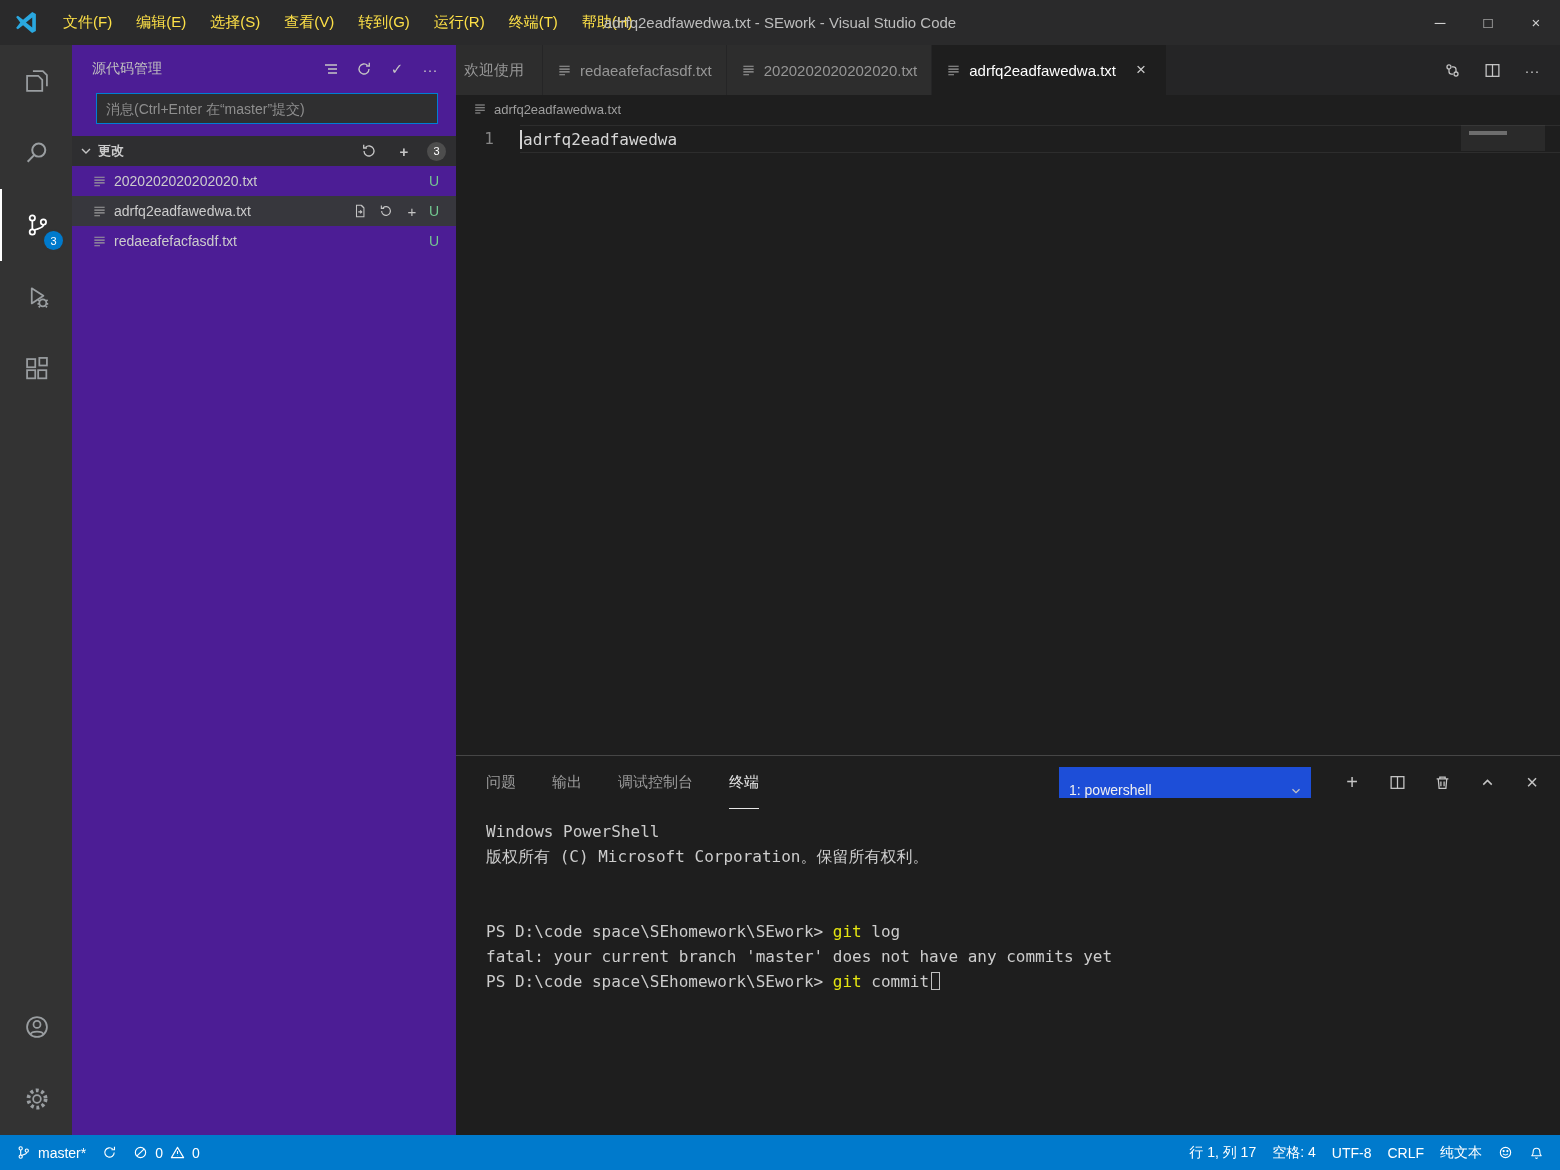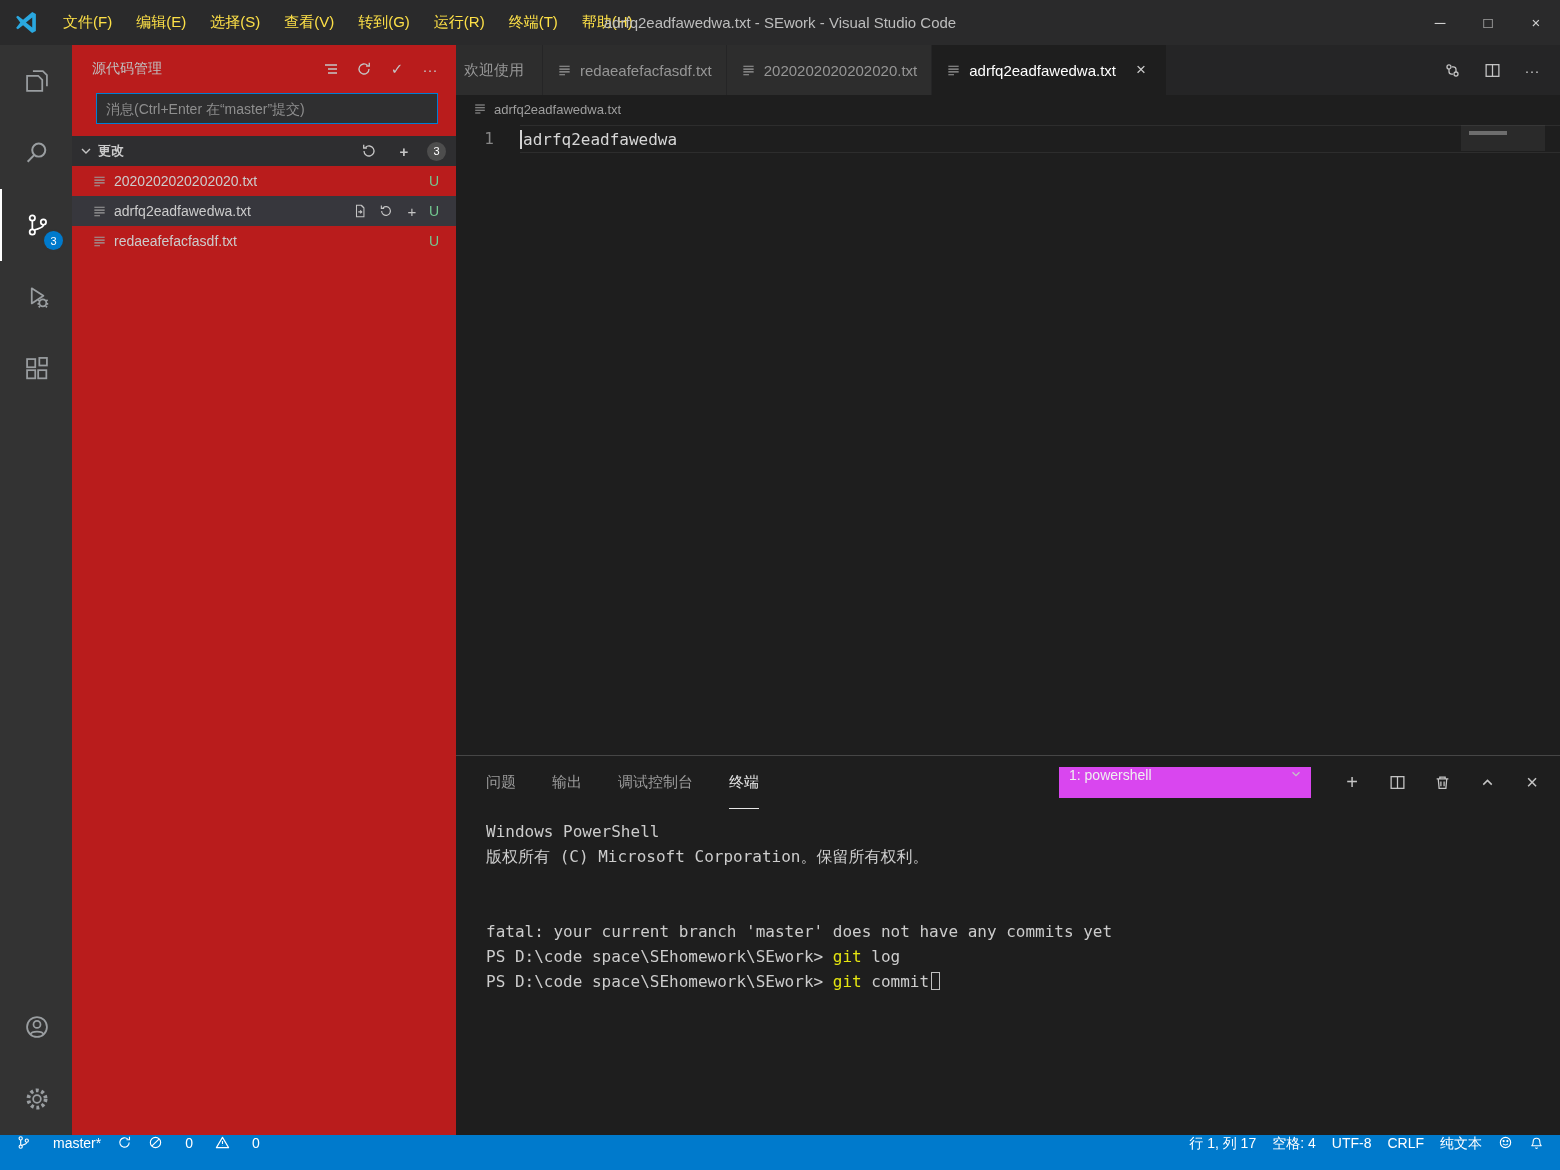--- a/index.html
+++ b/index.html
@@ -25,21 +25,21 @@
 
   
   .activitybar { width:72px; flex:0 0 auto; background:#333333; display:flex; flex-direction:column; }
   .ab-item { height:72px; display:flex; align-items:center; justify-content:center; color:#9a9ea1; position:relative; border-left:2px solid transparent; }
   .ab-item svg { width:28px; height:28px; }
   .ab-item.active { color:#ffffff; border-left-color:#ffffff; }
   .ab-badge { position:absolute; right:9px; bottom:11px; background:#007acc; color:#fff; font-size:11px; min-width:19px; height:19px; border-radius:10px; display:flex; align-items:center; justify-content:center; padding:0 4px; box-shadow:0 0 0 2px #333333; }
   .ab-bottom { margin-top:auto; }
 
   
-  .sidebar { width:384px; flex:0 0 auto; background:#b91c1c; display:flex; flex-direction:column; }
+  .sidebar { width:384px; flex:0 0 auto; background:#4c1d95; display:flex; flex-direction:column; }
   .sb-header { height:48px; flex:0 0 auto; display:flex; align-items:center; padding:0 14px 0 20px; font-size:14px; color:#c0c0c0; }
   .sb-actions { margin-left:auto; display:flex; align-items:center; gap:9px; }
   .icon-btn { width:24px; height:24px; display:flex; align-items:center; justify-content:center; color:#c5c5c5; font-size:15px; }
   .icon-btn svg { width:16px; height:16px; }
   .commit-input { margin:0 18px 12px 24px; height:31px; background:#2f2f30; border:1px solid #007fd4; color:#cccccc; font-size:14px; padding:0 9px; outline:none; font-family:inherit; }
   .commit-input::placeholder { color:#8e8e8e; }
   .section-header { height:30px; flex:0 0 auto; background:#2e2e30; display:flex; align-items:center; gap:4px; padding:0 10px 0 6px; font-size:13px; font-weight:bold; color:#cccccc; }
   .chev { width:16px; height:16px; color:#c5c5c5; }
   .sh-actions { margin-left:auto; display:flex; align-items:center; gap:11px; }
   .count-badge { background:#4d4d4d; color:#ffffff; font-size:11px; font-weight:normal; min-width:19px; height:19px; border-radius:10px; display:flex; align-items:center; justify-content:center; padding:0 5px; }
@@ -72,32 +72,32 @@
   .minimap { position:absolute; top:2px; right:15px; width:84px; height:26px; background:rgba(121,121,121,0.14); }
   .minimap-chip { margin:6px 38px 0 8px; height:4px; background:#6d6d6d; }
 
   
   .panel { height:380px; flex:0 0 auto; border-top:1px solid #464646; background:#1e1e1e; display:flex; flex-direction:column; }
   .panel-header { height:53px; flex:0 0 auto; display:flex; align-items:center; padding:0 16px 0 30px; }
   .panel-tabs { display:flex; gap:36px; height:100%; }
   .panel-tab { font-size:15px; color:#9b9b9b; display:flex; align-items:center; border-bottom:1px solid transparent; padding-top:1px; }
   .panel-tab.active { color:#e7e7e7; border-bottom-color:#e7e7e7; }
   .panel-actions { margin-left:auto; display:flex; align-items:center; gap:21px; }
-  .terminal-select { width:252px; height:31px; background:#d946ef; color:#f0f0f0; font-size:14px; display:flex; align-items:flex-start; justify-content:space-between; padding:0 8px 0 10px; margin-right:8px; }
+  .terminal-select { width:252px; height:31px; background:#1d4ed8; color:#f0f0f0; font-size:14px; display:flex; align-items:flex-end; justify-content:space-between; padding:0 8px 0 10px; margin-right:8px; }
   .terminal-select .chev { width:14px; height:14px; }
   .panel-actions .icon-btn svg { width:17px; height:17px; }
   .panel-actions .icon-btn { font-size:20px; }
   .terminal { flex:1; min-height:0; padding:10px 20px 8px 30px; font-family:"DejaVu Sans Mono","Liberation Mono",monospace; font-size:16px; color:#cccccc; overflow:hidden; }
   .t-line { white-space:pre-wrap; min-height:25px; line-height:25px; }
   .t-git { color:#e5e510; }
   .t-cursor { display:inline-block; width:9px; height:18px; border:1px solid #c0c0c0; vertical-align:-3px; margin-left:2px; }
 
   
   .statusbar { height:35px; flex:0 0 auto; background:#007acc; display:flex; align-items:center; color:#ffffff; font-size:14px; padding:0 8px 0 8px; }
-  .sb-item { display:flex; gap:22px; padding:0 8px; height:100%; white-space:nowrap; }
+  .sb-item { display:flex; align-items:center; gap:7px; padding:0 8px; height:100%; white-space:nowrap; }
   .sb-item svg { width:15px; height:15px; }
   .sb-right { margin-left:auto; display:flex; align-items:center; height:100%; }
 </style>
 </head>
 <body>
 
 <div class="app">
 
   <div class="titlebar">
     <svg class="tb-logo" viewBox="0 0 24 24">
@@ -358,22 +358,22 @@
             </span>
             <span class="icon-btn">×</span>
           </div>
         </div>
 
         <div class="terminal">
           <div class="t-line">Windows PowerShell</div>
           <div class="t-line">版权所有 (C) Microsoft Corporation。保留所有权利。</div>
           <div class="t-line"></div>
           <div class="t-line"></div>
+          <div class="t-line"><span>PS D:\code space\SEhomework\SEwork&gt; </span><span class="t-git">git</span><span> log</span></div>
           <div class="t-line">fatal: your current branch 'master' does not have any commits yet</div>
-          <div class="t-line"><span>PS D:\code space\SEhomework\SEwork&gt; </span><span class="t-git">git</span><span> log</span></div>
           <div class="t-line"><span>PS D:\code space\SEhomework\SEwork&gt; </span><span class="t-git">git</span><span> commit</span><span class="t-cursor"></span></div>
         </div>
       </div>
     </div>
   </div>
 
   <div class="statusbar">
     <div class="sb-item">
       <svg viewBox="0 0 16 16" fill="none" stroke="currentColor" stroke-width="1.2">
         <circle cx="5" cy="3.6" r="1.7"></circle>

